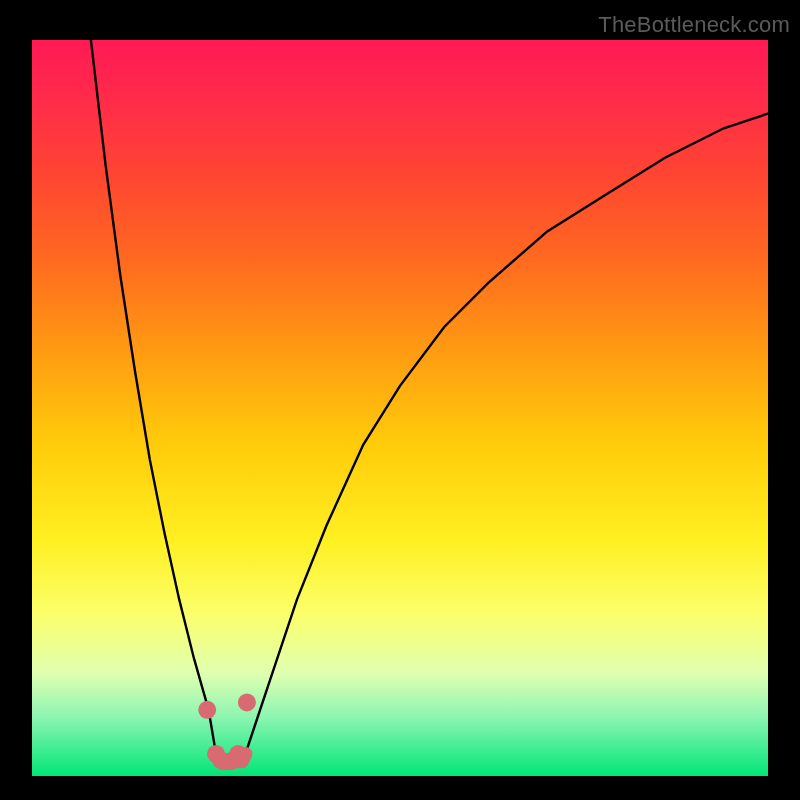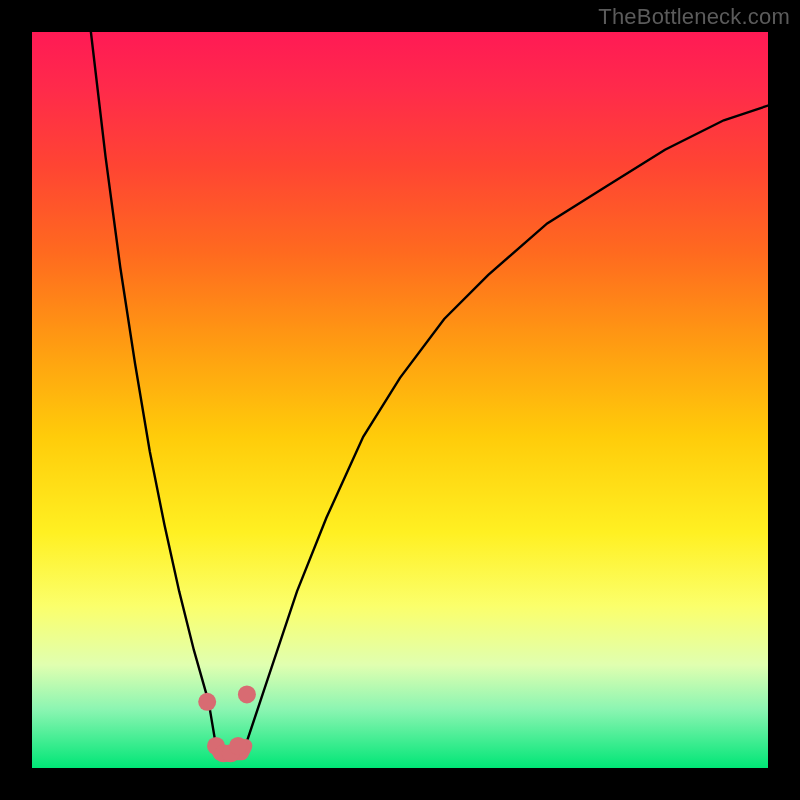--- a/index.html
+++ b/index.html
@@ -1,19 +1,19 @@
 <!DOCTYPE html>
 <html><head>
 <meta charset="utf-8">
 <style>
   * { margin: 0; padding: 0; box-sizing: border-box; }
   html, body { width: 800px; height: 800px; overflow: hidden; background: #000; }
   .frame {
     position: absolute;
-    left: 0; top: 0;
+    left: 0; top: 8px;
     width: 800px; height: 584px;
     background: #000;
   }
   .plot {
     position: absolute;
     left: 32px; top: 32px;
     width: 736px; height: 736px;
     background: linear-gradient(to bottom,
       #ff1a55 0%,
       #ff2b4a 8%,

